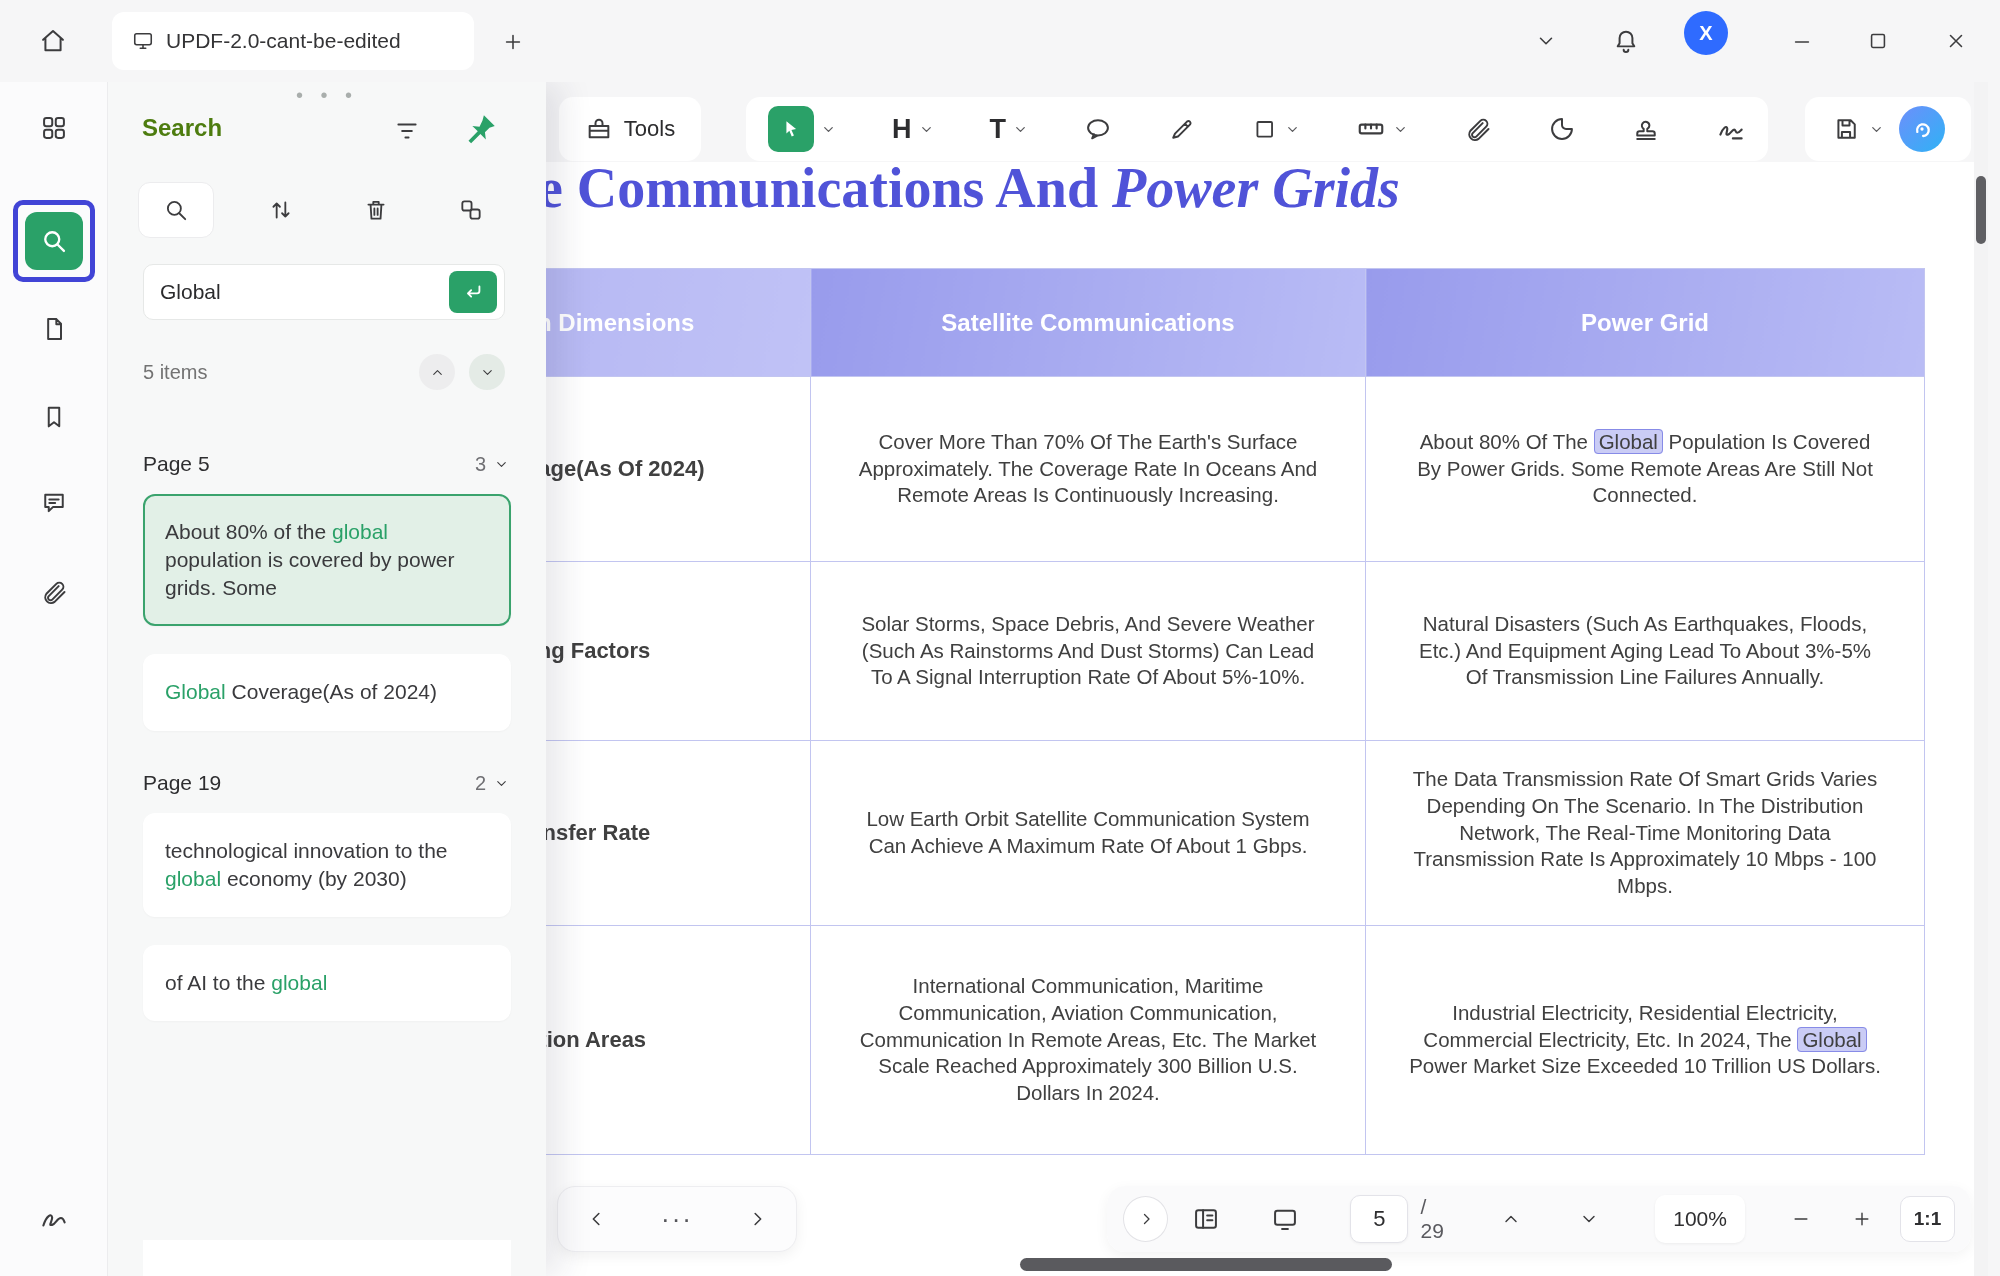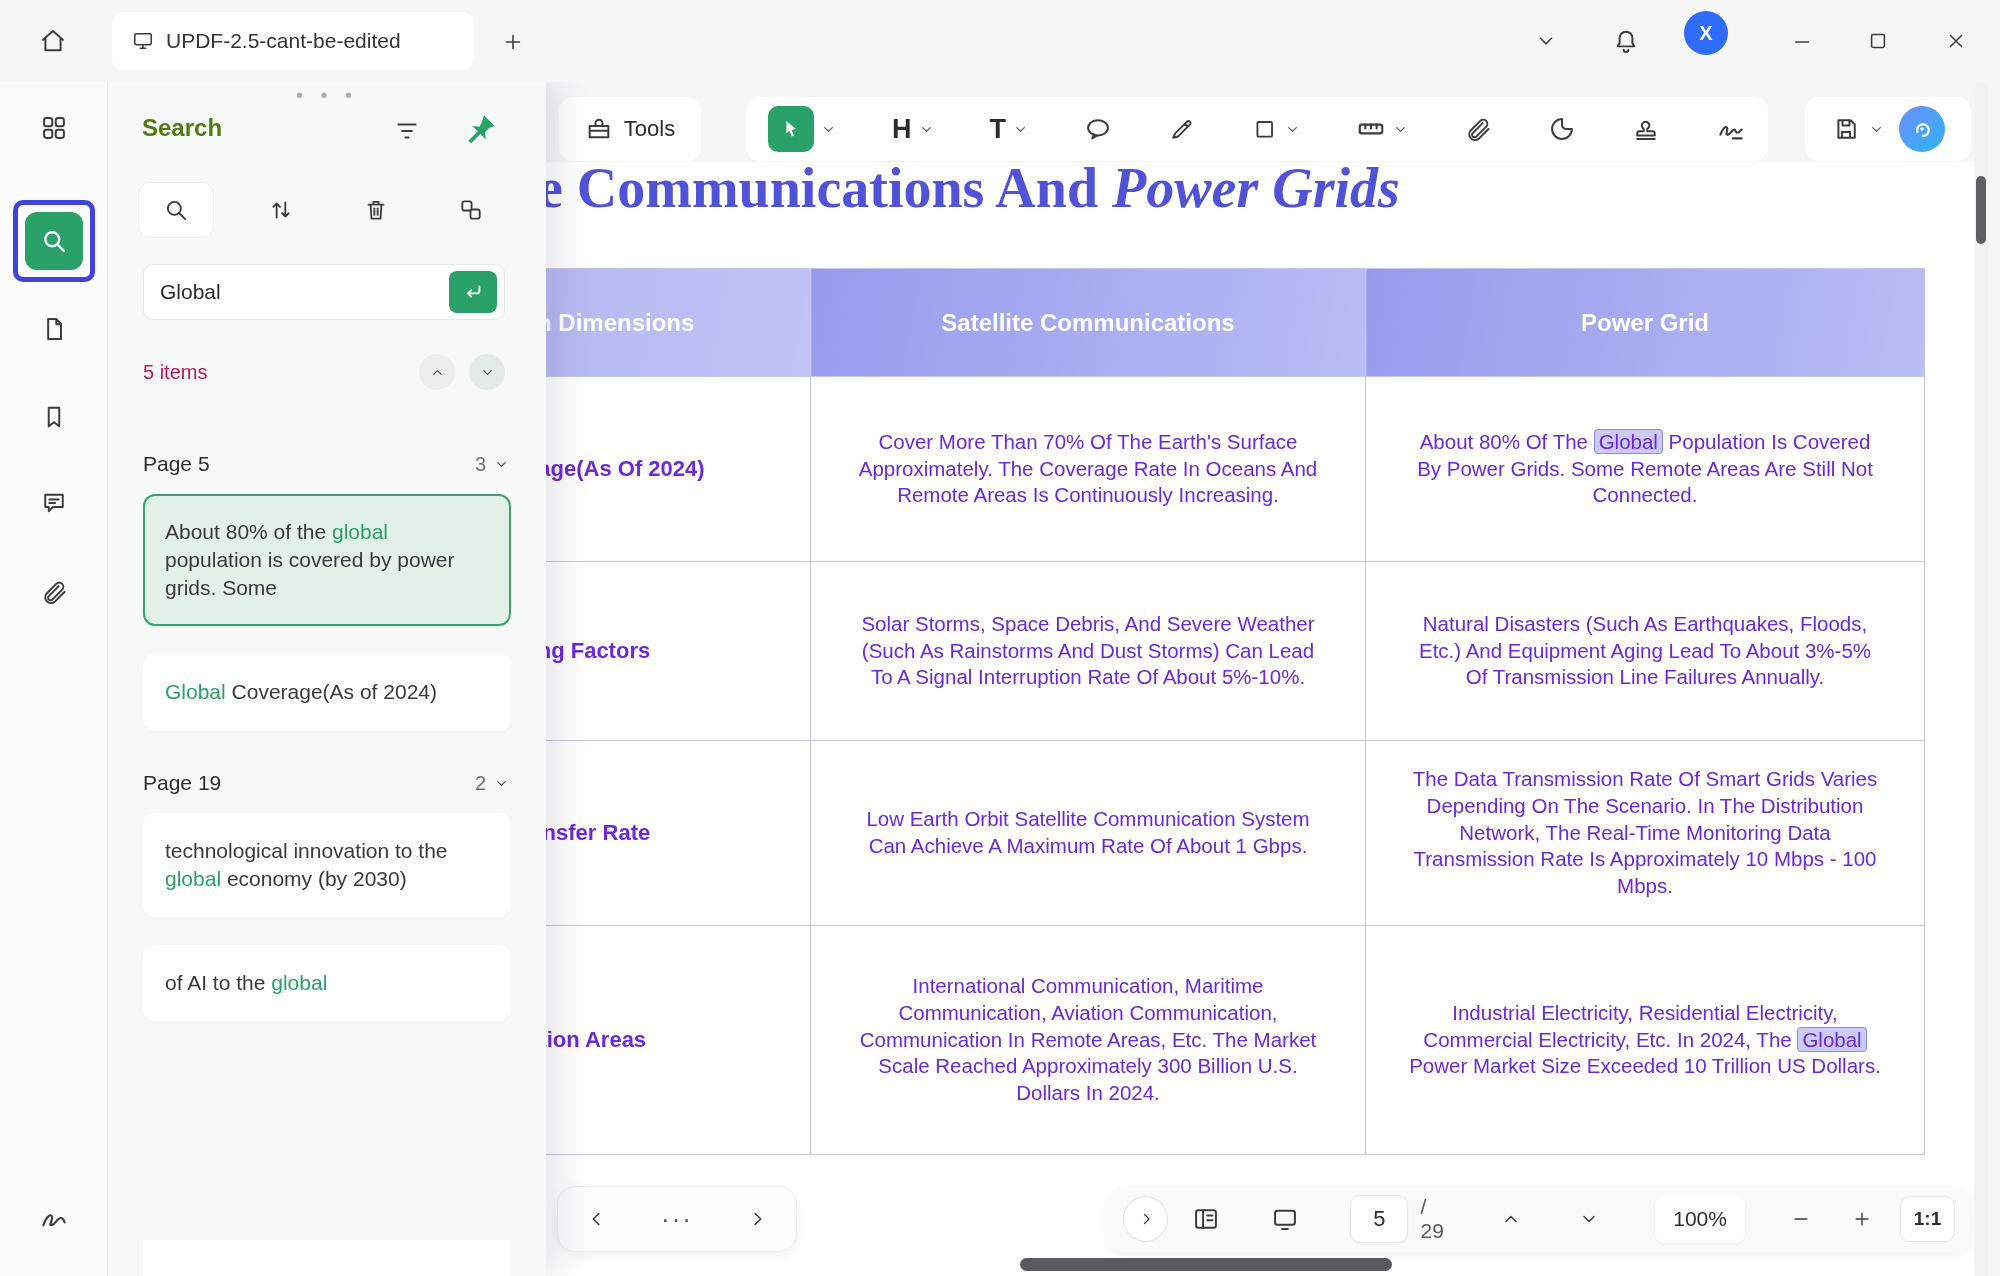--- a/index.html
+++ b/index.html
@@ -33,21 +33,21 @@
   #sp-title{position:absolute;left:34px;top:32px;font-size:24px;font-weight:700;color:#4d7c0f}
   .sp-hbtn{position:absolute;top:28px;width:42px;height:42px;display:flex;align-items:center;justify-content:center}
   #filter-btn{left:278px}#pin-btn{left:350px}
   #sp-tabs{position:absolute;left:30px;top:100px;width:380px;height:56px;display:flex;align-items:center}
   .sp-tab{width:95px;height:56px;display:flex;align-items:center;justify-content:center}
   .sp-tab.active{width:76px;background:#fff;border:1px solid #ececee;border-radius:12px;margin-right:19px}
   #sp-input{position:absolute;left:35px;top:182px;width:362px;height:56px;background:#fff;border:1px solid #e6e8e7;border-radius:10px;display:flex;align-items:center}
   #search-input{flex:1;height:100%;border:none;outline:none;background:transparent;padding:0 16px;font-size:21px;color:#2b2b2d;font-family:inherit}
   #enter-btn{width:48px;height:42px;margin-right:7px;background:#2aa168;border-radius:8px;display:flex;align-items:center;justify-content:center}
   #sp-items-row{position:absolute;left:35px;top:270px;width:362px;height:40px;display:flex;align-items:center}
-  #items-count{font-size:20px;color:#be185d}
+  #items-count{font-size:20px;color:#737373}
   .nav-circles{margin-left:auto;display:flex;gap:14px}
   .circ{width:36px;height:36px;border-radius:50%;display:flex;align-items:center;justify-content:center}
   .circ.up{background:#ededee}.circ.down{background:#e4ebe6}
   #results{position:absolute;left:35px;top:340px;width:368px}
   .group-head{display:flex;align-items:flex-end;margin:18px 2px 18px 0;height:36px}
   .g-label{font-size:21px;color:#2e2e30;font-weight:500}
   .g-right{margin-left:auto;display:flex;align-items:center;gap:8px}
   .g-count{font-size:20px;color:#707074}
   .result-card{background:#fff;border-radius:12px;padding:24px 22px;font-size:21px;line-height:1.34;color:#3a3a3d;margin-bottom:28px;box-shadow:0 1px 2px rgba(0,0,0,.03)}
   .result-card.active{background:#e2f0e7;border:2px solid #3aa36d;padding:22px 20px}
@@ -56,21 +56,21 @@
 
   
   #doc-page{position:absolute;left:108px;top:160px;width:1868px;height:1116px;background:#fff;z-index:1}
   #doc-title{position:absolute;left:370px;top:156px;font-family:"Liberation Serif",serif;font-weight:700;font-size:56px;color:#5053d8;white-space:nowrap;z-index:2}
   #doc-title .it{font-style:italic}
   #doc-table{position:absolute;left:295px;top:268px;width:1630px;border-collapse:collapse;table-layout:fixed;background:#fff;z-index:2}
   #doc-table th,#doc-table td{border:1px solid #c2c5f0}
   #doc-table th{height:108px;color:#fff;font-size:24px;font-weight:700;background:linear-gradient(100deg,#989bec,#b9bcf5);text-align:center}
   #doc-table th.h1{width:515px;background:linear-gradient(100deg,#aeb0f0,#c0c2f6)}
   #doc-table th.h2{width:555px}
-  #doc-table td{color:#6d28d9;font-size:20.5px;line-height:1.3;text-align:center;padding:14px 40px;vertical-align:middle}
+  #doc-table td{color:#404040;font-size:20.5px;line-height:1.3;text-align:center;padding:14px 40px;vertical-align:middle}
   #doc-table td.dim{font-weight:700;font-size:22px}
   #doc-table tbody tr:nth-child(1){height:185px}
   #doc-table tbody tr:nth-child(2){height:179px}
   #doc-table tbody tr:nth-child(3){height:185px}
   #doc-table tbody tr:nth-child(4){height:229px}
   .doc-match{background:#caccf5;border:1.5px solid #878be7;border-radius:4px;padding:0 4px}
 
   
   #tb-strip{position:absolute;left:108px;top:82px;width:1892px;height:80px;background:#f6f6f7;z-index:3}
   #tools-btn{position:absolute;left:559px;top:97px;width:142px;height:64px;background:#fff;border-radius:14px;display:flex;align-items:center;justify-content:center;gap:11px;font-size:22px;font-weight:500;color:#2c2c2e;z-index:4}
@@ -448,21 +448,21 @@
   <button id="home-btn">
     <svg class="ic s28" viewBox="0 0 24 24">
         <path d="M3.5 11 12 3.5 20.5 11 M5.5 9.5V20h13V9.5"></path>
       </svg>
   </button>
   <div id="doc-tab">
     <svg class="ic s22" viewBox="0 0 24 24">
         <rect x="3" y="4" width="18" height="12" rx="2"></rect>
         <path d="M9 20h6 M12 16v4"></path>
       </svg>
-    <span class="tab-title">UPDF-2.5-cant-be-edited</span>
+    <span class="tab-title">UPDF-2.0-cant-be-edited</span>
   </div>
   <button id="new-tab-btn">
     <svg class="ic s22" viewBox="0 0 24 24">
         <path d="M12 5v14 M5 12h14"></path>
       </svg>
   </button>
   <button class="tb-right" id="win-menu">
     <svg class="ic s22" viewBox="0 0 24 24">
         <path d="M6 9l6 6 6-6"></path>
       </svg>

